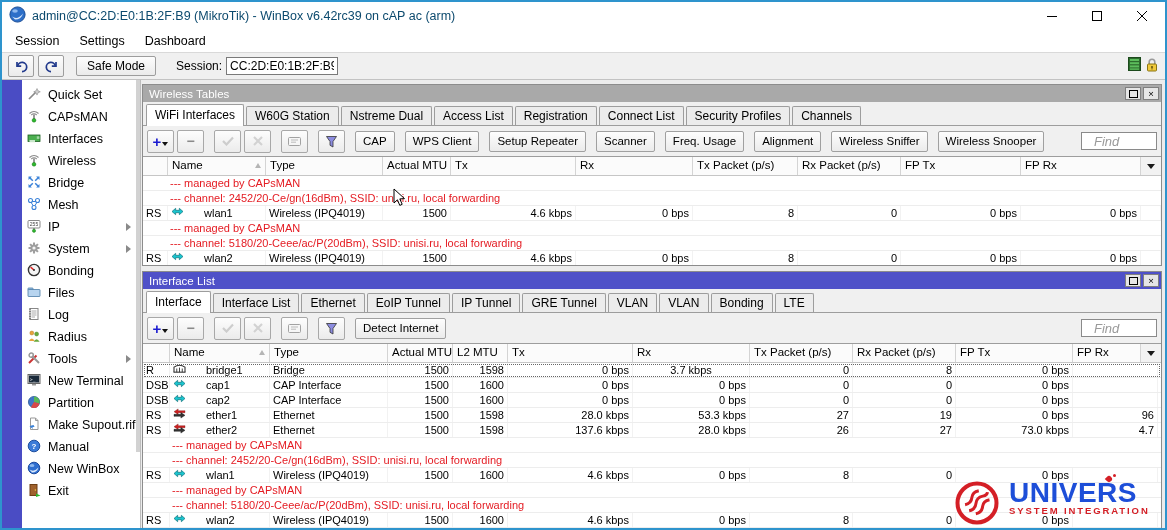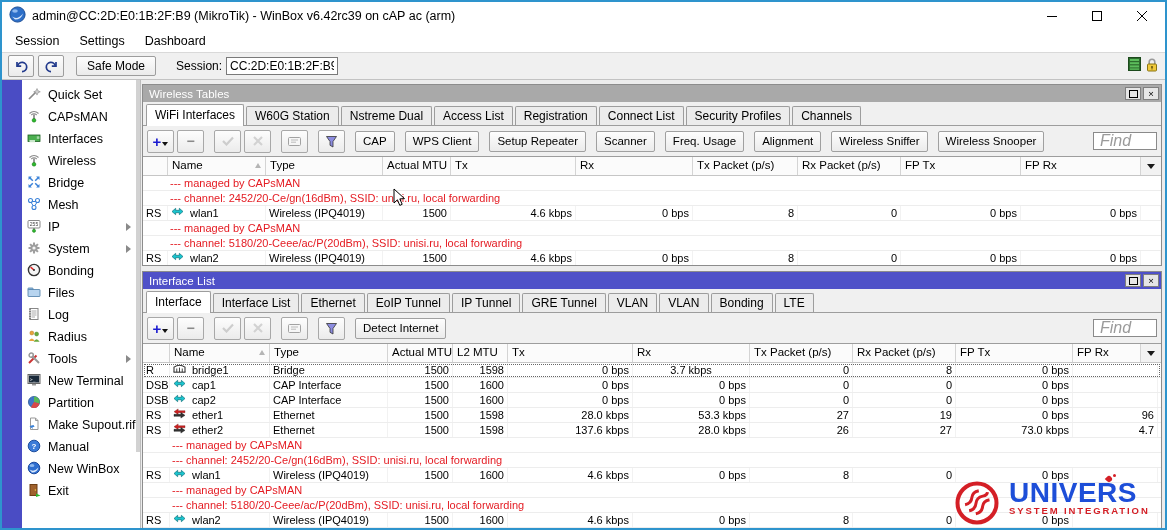--- a/index.html
+++ b/index.html
@@ -1,21 +1,21 @@
 <!DOCTYPE html>
 <html><head>
 <meta charset="utf-8">
 <style>
   html,body{margin:0;padding:0;background:#555;}
   #app{position:relative;width:1167px;height:530px;box-sizing:border-box;background:#fff;
        border:2px solid #2e94cd;overflow:hidden;font-family:"Liberation Sans",sans-serif;
        -webkit-font-smoothing:antialiased;}
   
   .titlebar{height:28px;display:flex;align-items:center;padding-left:7px;background:#fff;}
-  .title-text{font-size:12.5px;color:#000000;margin-left:6px;}
+  .title-text{font-size:12.5px;color:#0c4a6e;margin-left:6px;}
   .win-controls{margin-left:auto;display:flex;height:100%;}
   .wc{width:45px;display:flex;align-items:center;justify-content:center;cursor:default;}
   
   .menubar{height:22px;display:flex;align-items:center;padding-left:3px;background:#fff;text-align:center;}
   .menu-item{font-size:12.5px;padding:2px 10px;color:#000;}
   
   .toolbar{height:26px;background:#f0f0f0;border-top:1px solid #d9d9d9;border-bottom:1px solid #c3c3c3;
            display:flex;align-items:center;padding:0 6px;gap:4px;}
   .tbtn{width:24px;height:20px;background:linear-gradient(#fdfdfd,#ebebeb);border:1px solid #9d9d9d;
         border-radius:2px;display:flex;align-items:center;justify-content:center;flex:none;}
@@ -54,21 +54,21 @@
   .tab{height:18px;line-height:18px;padding:0 8px;font-size:12px;background:#ececec;border:1px solid #9d9d9d;
         border-bottom:none;border-radius:2px 2px 0 0;margin-right:2px;color:#000;white-space:nowrap;}
   .tab.active{background:#fff;height:21px;line-height:21px;margin-bottom:-1px;position:relative;z-index:2;}
   .wtoolbar{display:flex;align-items:center;padding:0 4px;gap:3px;height:30px;box-sizing:border-box;background:#f0f0f0;}
   .mini{width:25px;height:21px;background:linear-gradient(#fdfdfd,#ebebeb);border:1px solid #a8a8a8;
         border-radius:2px;display:flex;align-items:center;justify-content:center;flex:none;gap:1px;}
   .gap{margin-left:7px;}
   .abtn{height:21px;padding:0 7px;background:linear-gradient(#fdfdfd,#ebebeb);border:1px solid #a0a0a0;
         border-radius:2px;font-size:11.5px;display:flex;align-items:center;font-family:inherit;
         white-space:nowrap;color:#000;}
-  .find-input{margin-left:auto;width:50px;height:16px;border:1px solid #8a8a8a;font-size:16px;padding:0 6px;
+  .find-input{margin-left:auto;width:50px;height:16px;border:1px solid #8a8a8a;font-size:13px;padding:0 12px;
         font-family:inherit;flex:none;}
   .find-input::placeholder{color:#9a9a9a;font-style:italic;}
   .plus{color:#1a1ad0;font-weight:bold;font-size:15px;line-height:1;}
   .minus{color:#8a8a8a;font-weight:bold;font-size:14px;line-height:1;}
   .add-tri{width:0;height:0;border-left:3px solid transparent;border-right:3px solid transparent;
         border-top:4px solid #111;margin-top:5px;}
   
   .tablewrap{position:absolute;left:0;right:0;top:71px;bottom:0;background:#fff;border-top:1px solid #9d9d9d;overflow:hidden;}
   .thead{display:flex;height:18px;background:#fbfbfb;border-bottom:1px solid #c6c6c6;}
   .th{font-size:11.5px;line-height:17px;padding-left:4px;border-right:1px solid #d4d4d4;box-sizing:border-box;
@@ -76,21 +76,21 @@
   .sort-tri{position:absolute;right:4px;top:6px;width:0;height:0;border-left:3.5px solid transparent;
         border-right:3.5px solid transparent;border-bottom:5px solid #b5b5b5;}
   .th-dd{flex:1;display:flex;align-items:center;justify-content:center;background:#f2f2f2;}
   .dd-tri{width:0;height:0;border-left:4px solid transparent;border-right:4px solid transparent;
         border-top:5px solid #1a1a1a;}
   .trow{display:flex;height:15px;border-bottom:1px solid #ededed;box-sizing:border-box;}
   .trow.selected{outline:1px dotted #666;outline-offset:-2px;}
   .td{font-size:11px;line-height:14px;padding:0 3px;box-sizing:border-box;flex:none;white-space:nowrap;
         overflow:hidden;border-right:1px solid #f2f2f2;color:#000;}
   .td.num{text-align:right;}
-  .td.namecell{display:flex;align-items:flex-start;gap:6px;}
+  .td.namecell{display:flex;align-items:flex-start;gap:20px;}
   .td.namecell svg{flex:none;}
   .note-row{display:flex;align-items:center;height:15px;border-bottom:1px solid #ededed;color:#e41b22;
         font-size:11px;box-sizing:border-box;white-space:nowrap;overflow:hidden;}
   .spacer{flex:1;}
   
   .logo{position:absolute;right:4px;bottom:1px;width:208px;height:49px;z-index:30;pointer-events:none;}
   .logo-circle{position:absolute;left:0;top:1px;}
   .logo-text{position:absolute;left:56px;top:0;}
   .logo-line1{font-size:28px;font-weight:800;color:#1d4ed8;letter-spacing:.5px;line-height:30px;
         font-family:"Liberation Sans",sans-serif;}

